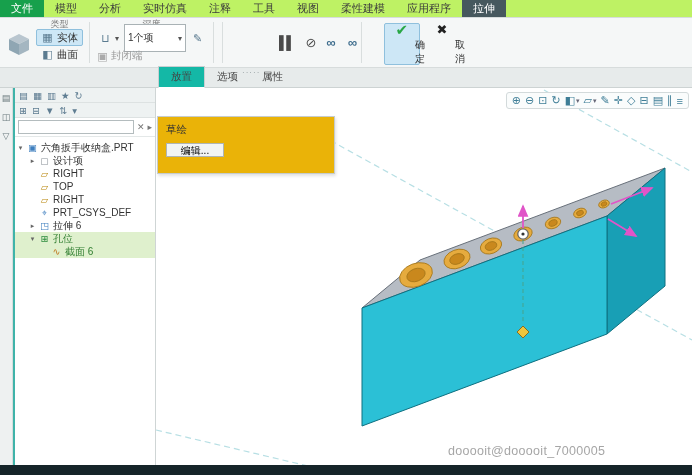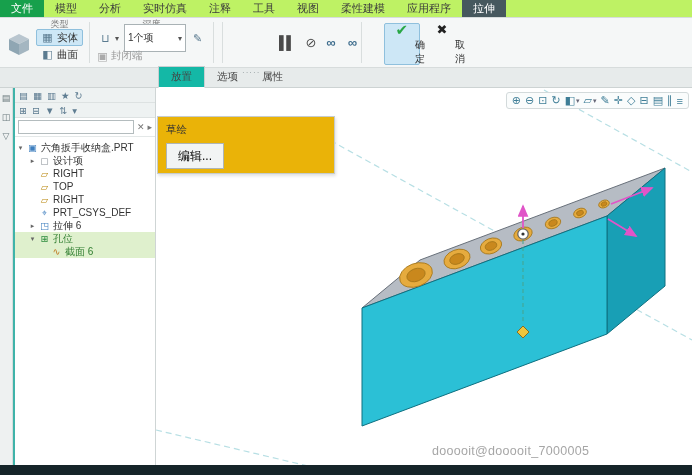--- a/index.html
+++ b/index.html
@@ -59,22 +59,22 @@
 
 .viewport{flex:1;position:relative;background:#fff;overflow:hidden;}
 .canvas3d{position:absolute;left:0;top:0;}
 .gfxbar{position:absolute;right:3px;top:4px;display:flex;align-items:center;gap:4px;background:rgba(250,252,252,.92);border:1px solid #d3dadb;border-radius:3px;padding:1px 5px;}
 .gic{font-size:11px;color:#3e7d96;cursor:pointer;}
 .gcaret{font-size:7px;color:#667;margin-left:-3px;}
 .ppanel{position:absolute;left:1px;top:0;width:178px;height:58px;background:#eab308;border:1px solid #c6cccd;box-shadow:1px 2px 3px rgba(0,0,0,.12);padding:6px 8px;margin-top:28px;}
 .plabel{font-size:10.5px;color:#333;margin-bottom:6px;}
 .prow{display:flex;gap:5px;}
 .pfield{width:96px;height:17px;background:#edf5da;border:1px solid #a9b694;font-size:10px;display:flex;align-items:center;padding:0 4px;cursor:text;white-space:nowrap;overflow:hidden;}
-.pedit{width:58px;height:26px;background:#f2f4f4;border:1px solid #aeb5b7;font-size:12px;cursor:pointer;}
-.watermark{position:absolute;left:276px;top:356px;font-size:12.5px;color:#a6a6a6;letter-spacing:.3px;}
+.pedit{width:58px;height:14px;background:#f2f4f4;border:1px solid #aeb5b7;font-size:10px;cursor:pointer;}
+.watermark{position:absolute;left:292px;top:356px;font-size:12.5px;color:#a6a6a6;letter-spacing:.3px;}
 .bottombar{height:10px;background:#152429;}
 </style>
 </head>
 <body>
 
 <div class="tabbar">
   <div class="ttab tfile">文件</div>
   <div class="ttab">模型</div>
   <div class="ttab">分析</div>
   <div class="ttab">实时仿真</div>

